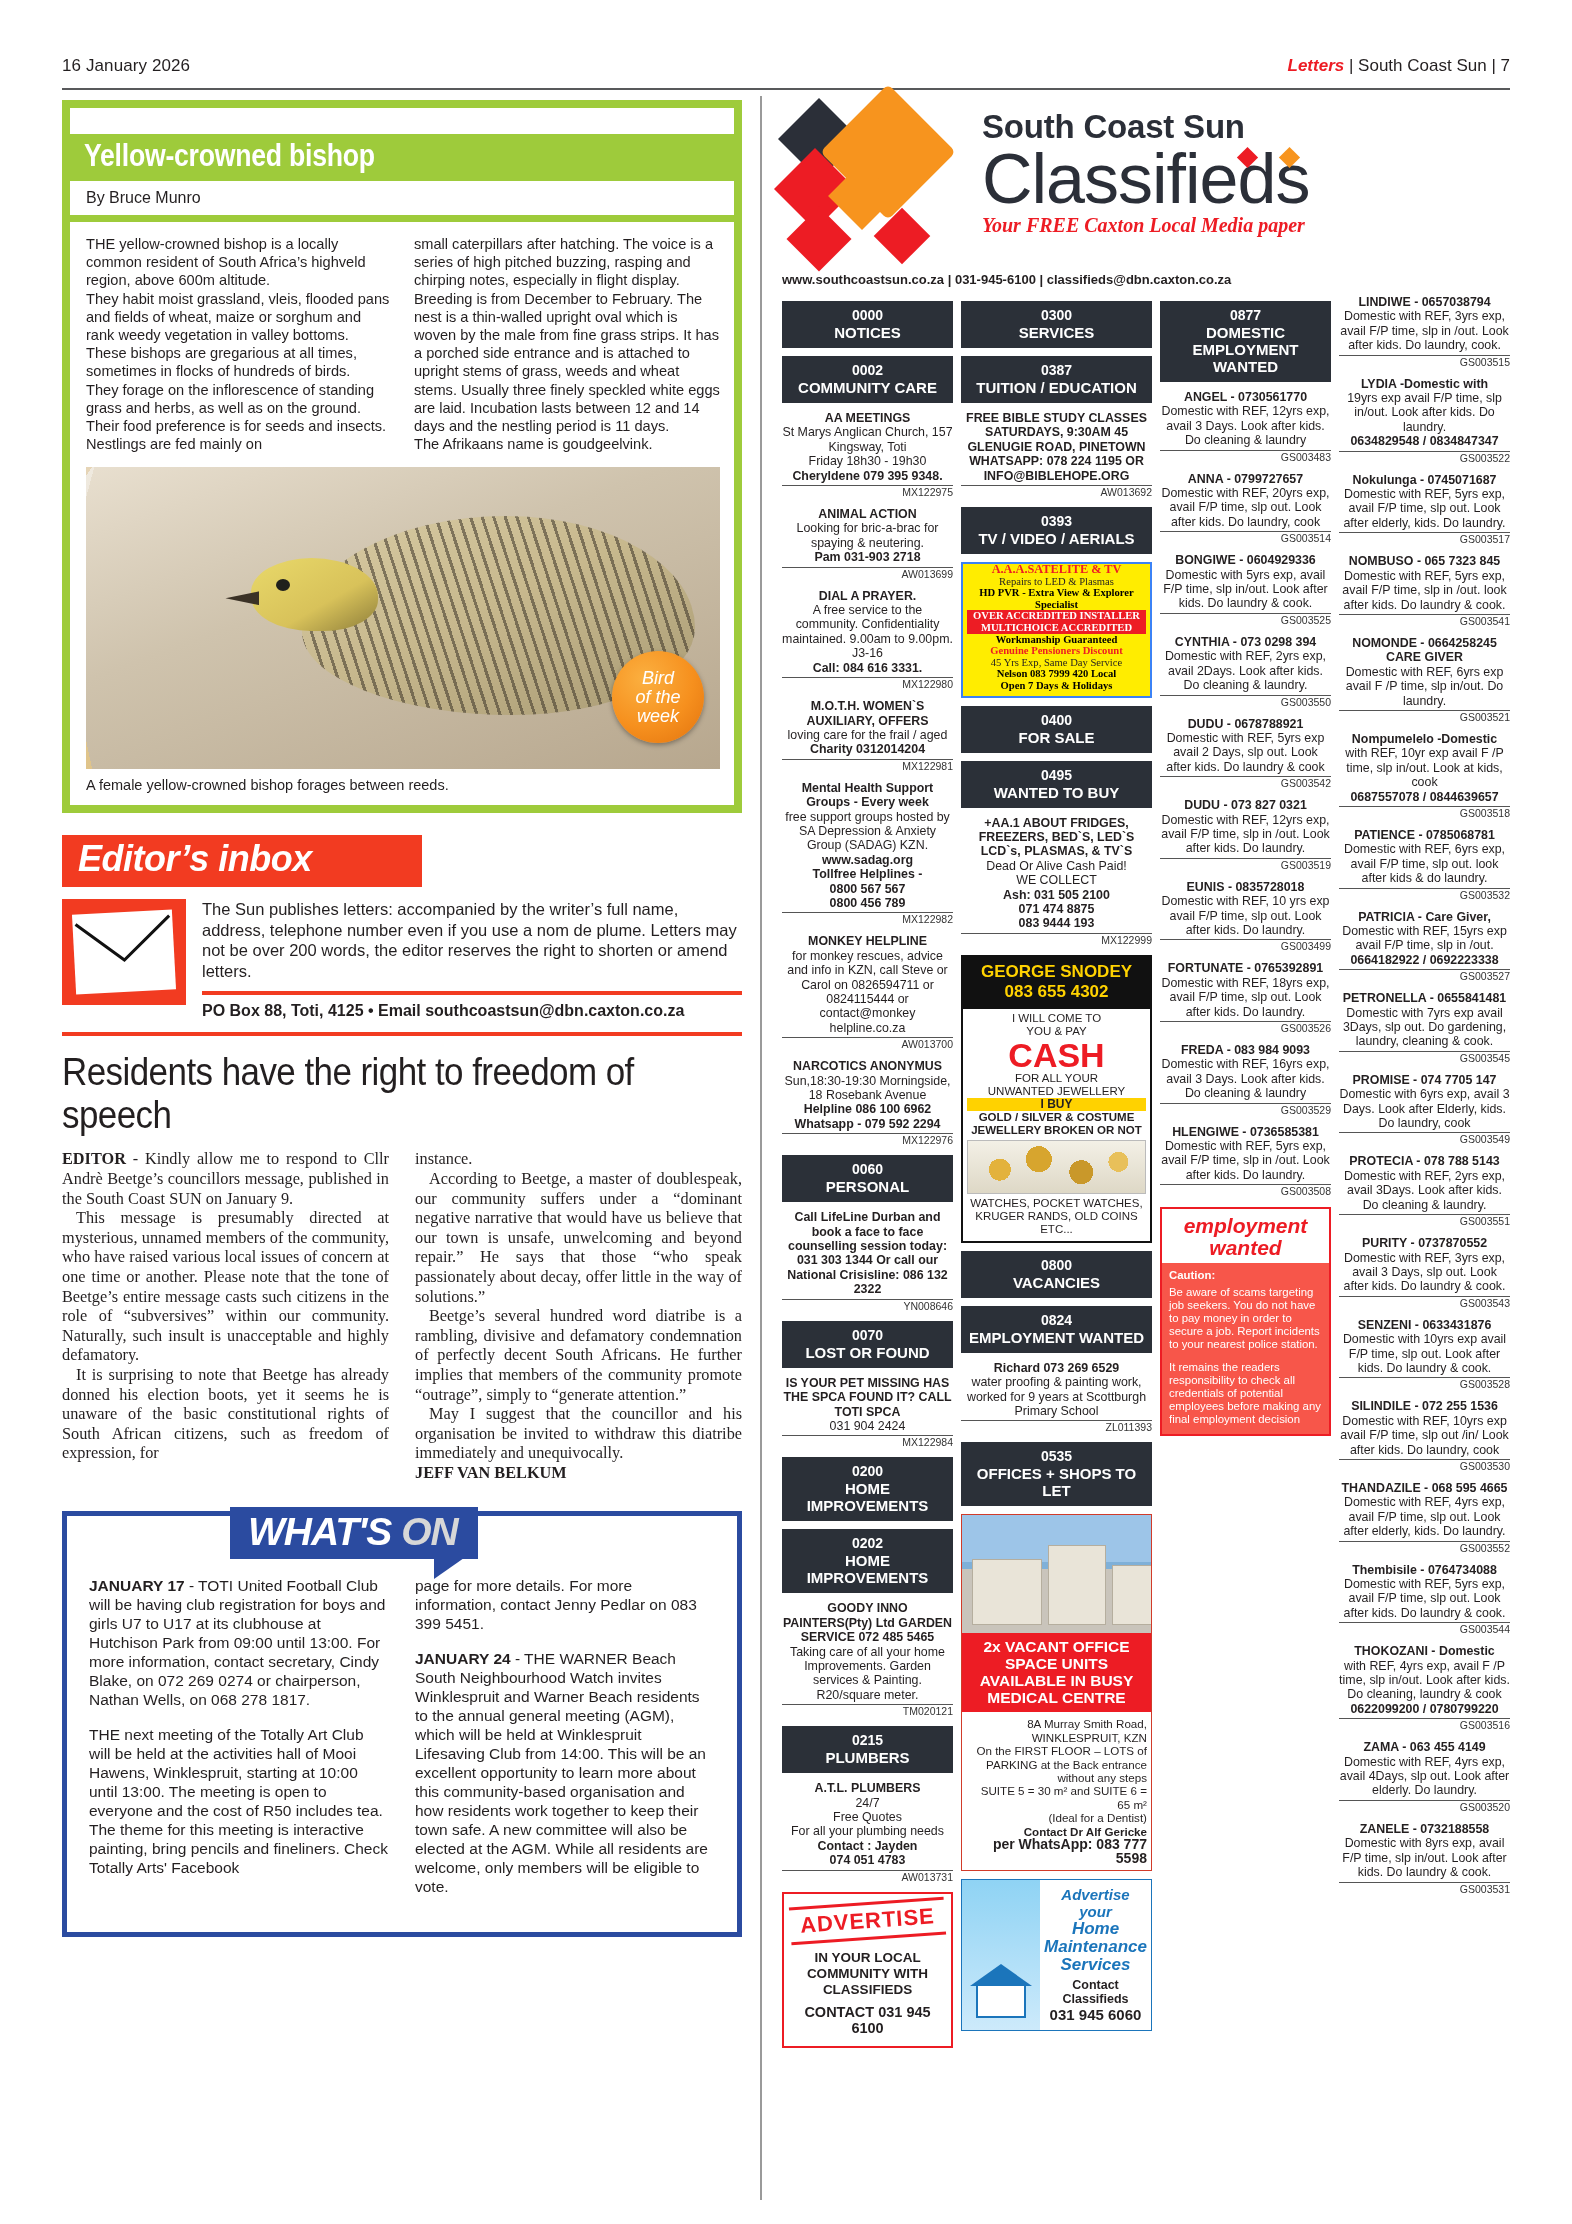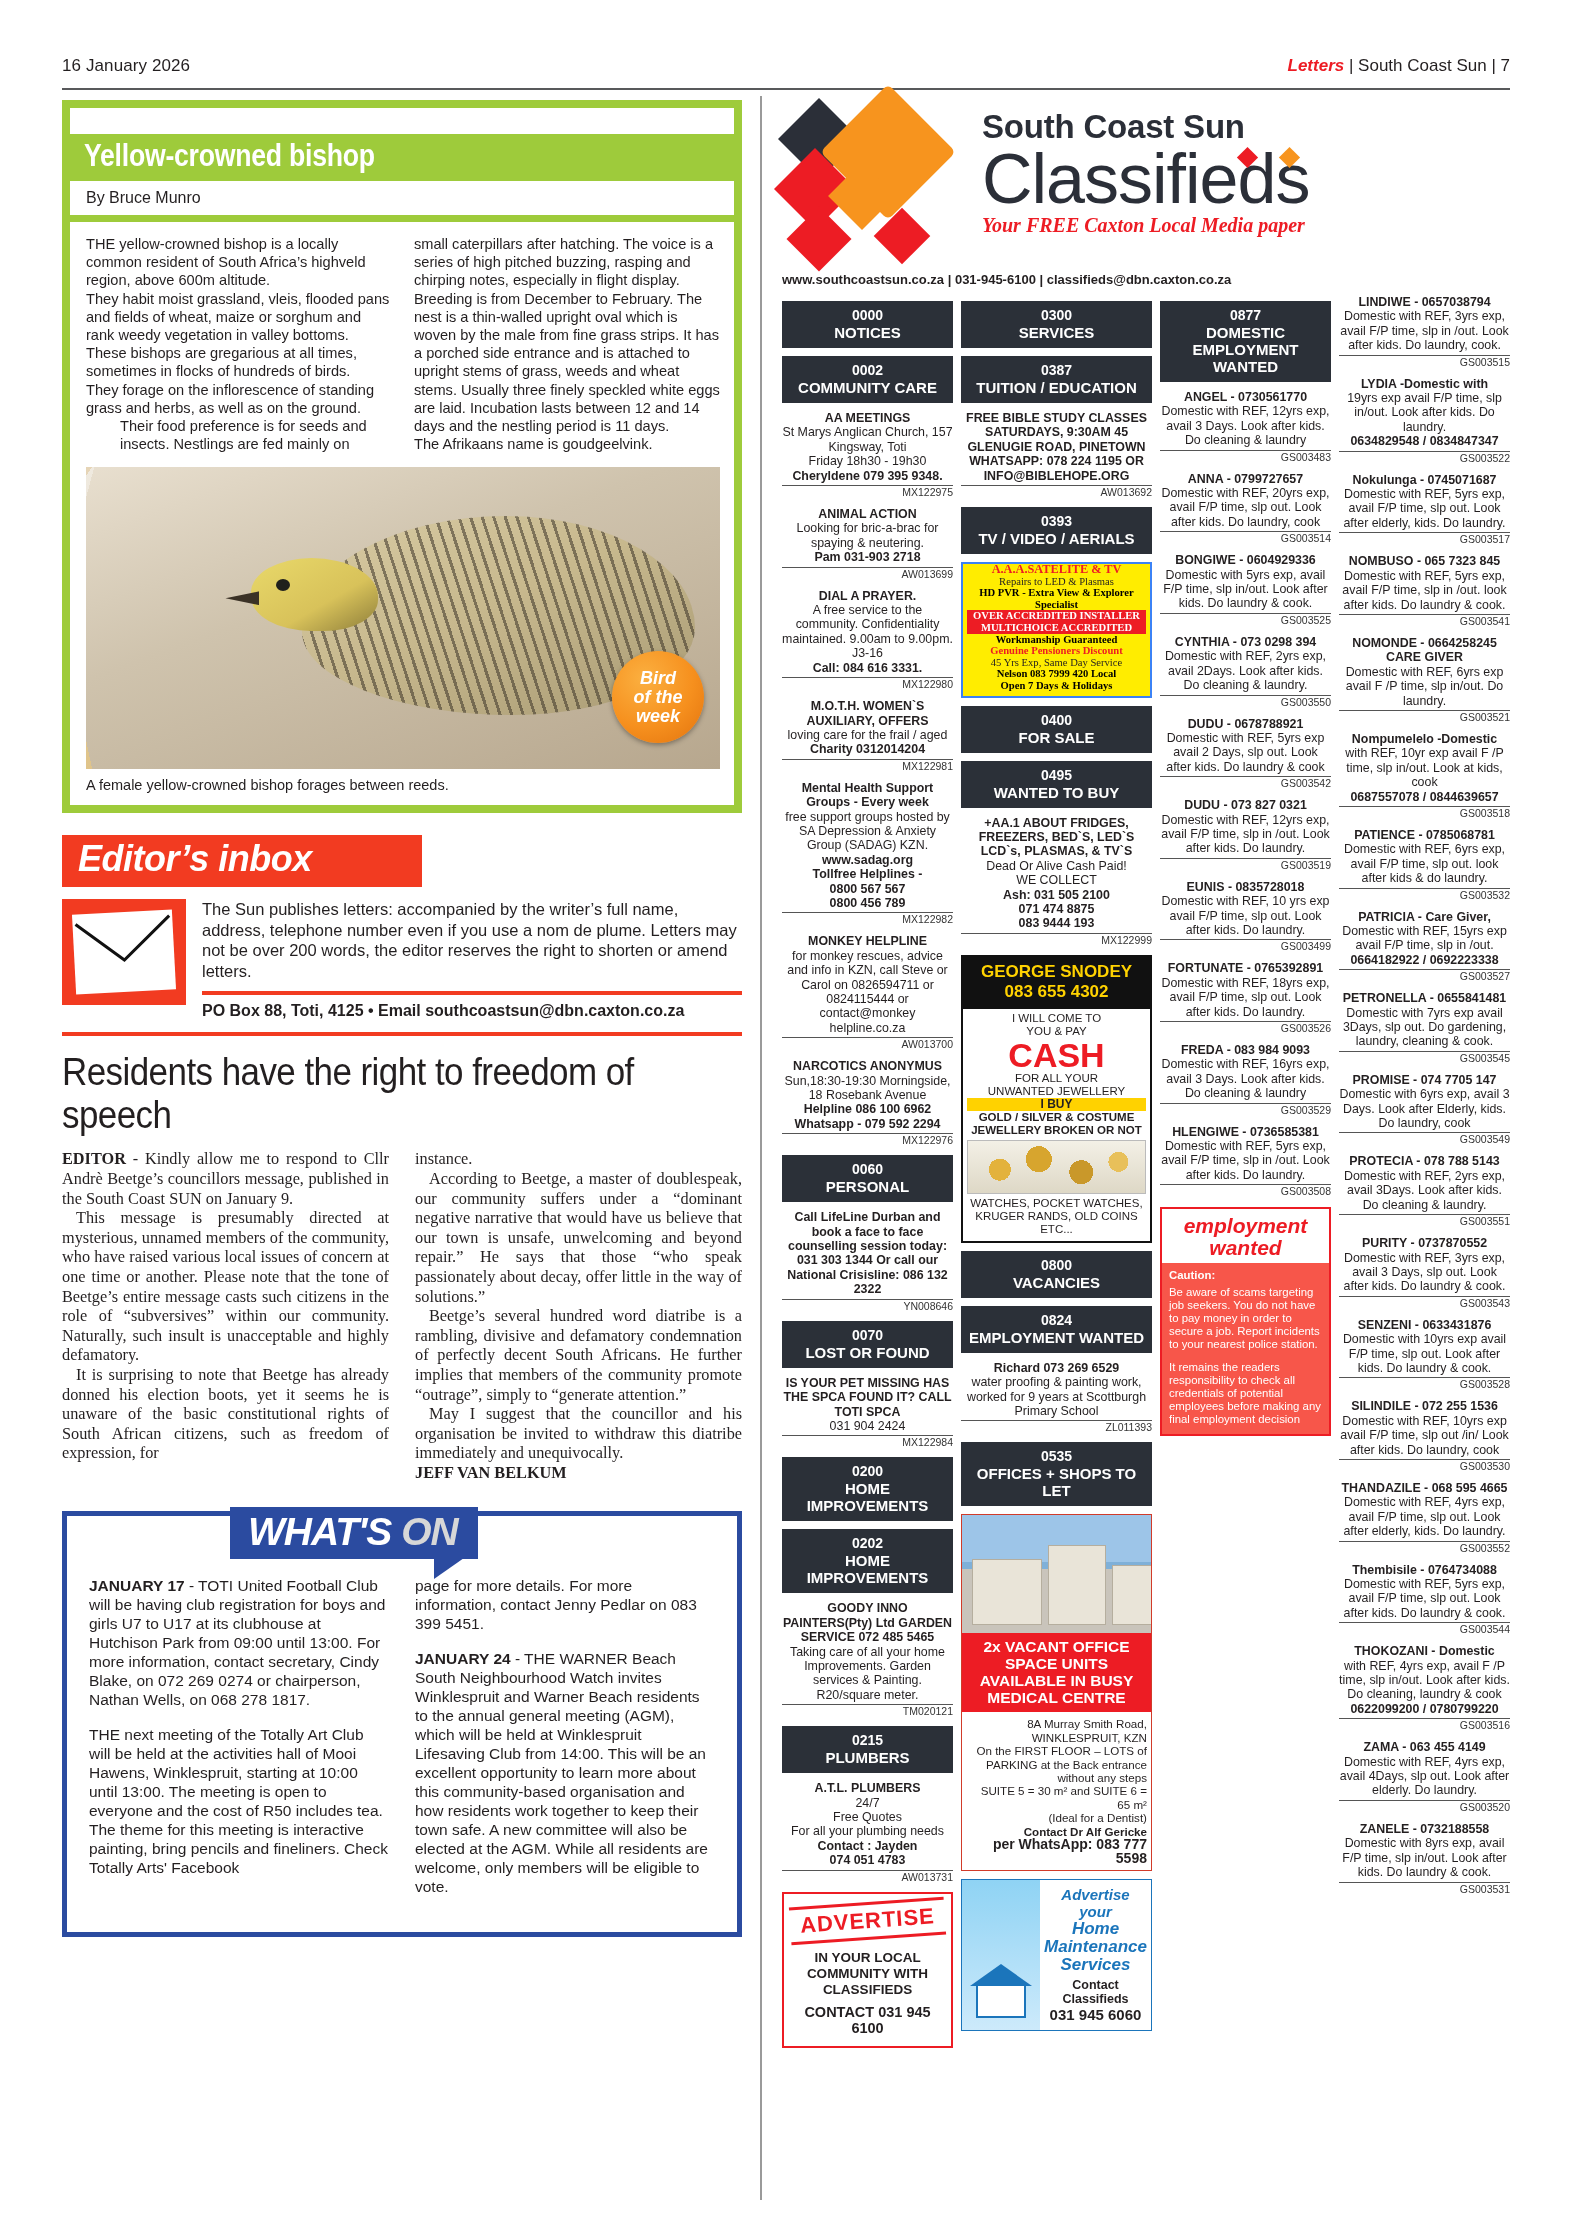--- a/index.html
+++ b/index.html
@@ -53,21 +53,21 @@
        border-radius:50% 55% 45% 50%;
        background:linear-gradient(150deg,#e9d96a 0%, #d8c25a 60%, #8d7d3a 100%); }
   .bird-eye { position:absolute; left:30%; top:37%; width:14px; height:12px; border-radius:50%; background:#20201c; }
   .bird-beak { position:absolute; left:22%; top:41%; width:34px; height:14px;
        background:#3b3226; clip-path:polygon(0 50%,100% 0,100% 100%); }
   .bird-caption { font-size:14.5px; padding:8px 14px 12px 16px; }
 
   
   .bird-badge { position:absolute; right:30px; bottom:62px; width:92px; height:92px; border-radius:50%;
       background:radial-gradient(circle at 35% 30%, #fbb040 0%, #f6901e 55%, #e2720d 100%);
-      color:#fff; font-weight:bold; font-size:18px; line-height:19px; text-align:center;
+      color:#fff; font-weight:normal; font-size:18px; line-height:19px; text-align:center;
       display:flex; flex-direction:column; justify-content:center; align-items:center;
       box-shadow:0 2px 5px rgba(0,0,0,.35); font-style:italic; }
 
   
   .ed-inbox { margin-top:22px; }
   .ed-head { background:#f23b21; padding:3px 16px 7px 16px; display:inline-block; min-width:360px; }
   .ed-head span { color:#fff; font-style:italic; font-weight:bold; font-size:36px; letter-spacing:-.5px; }
   .ed-body { display:flex; gap:16px; margin-top:12px; }
   .env-icon { width:124px; height:106px; background:#f23b21; position:relative; flex:0 0 124px; }
   .env-inner { position:absolute; left:12px; top:13px; width:100px; height:80px; background:#fff;
@@ -219,21 +219,21 @@
         <div class="bird-title">Yellow-crowned bishop</div>
       </div>
       <div class="bird-byline">By Bruce Munro</div>
       <div class="bird-body">
         <div class="bcol">
           <p id="bird-c1">
               <span style="display: block;">THE yellow-crowned bishop is a locally common resident of South Africa’s highveld region, above 600m altitude.</span>
               <span style="display: block;">They habit moist grassland, vleis, flooded pans and fields of wheat, maize or sorghum and rank weedy vegetation in valley bottoms.</span>
               <span style="display: block;">These bishops are gregarious at all times, sometimes in flocks of hundreds of birds.</span>
               <span style="display: block;">They forage on the inflorescence of standing grass and herbs, as well as on the ground.</span>
-              <span style="display: block; margin-left: 34px;">Their food preference is for seeds and insects. Nestlings are fed mainly on</span>
+              <span style="display: block;">Their food preference is for seeds and insects. Nestlings are fed mainly on</span>
             </p>
         </div>
         <div class="bcol">
           <p id="bird-c2">
               <span style="display: block;">small caterpillars after hatching. The voice is a series of high pitched buzzing, rasping and chirping notes, especially in flight display.</span>
               <span style="display: block;">Breeding is from December to February. The nest is a thin-walled upright oval which is woven by the male from fine grass strips. It has a porched side entrance and is attached to upright stems of grass, weeds and wheat stems. Usually three finely speckled white eggs are laid. Incubation lasts between 12 and 14 days and the nestling period is 11 days.</span>
               <span style="display: block;">The Afrikaans name is goudgeelvink.</span>
             </p>
         </div>
       </div>

